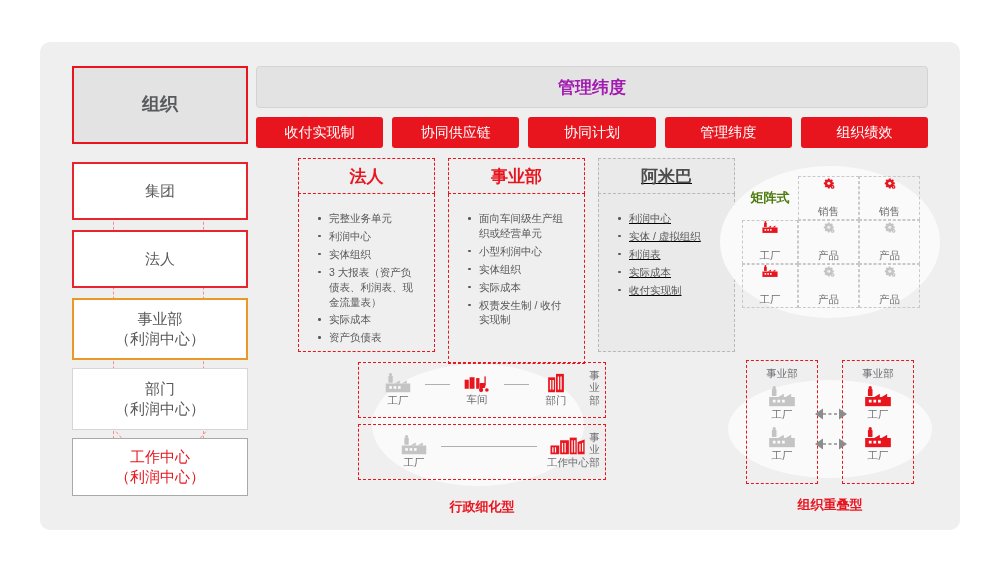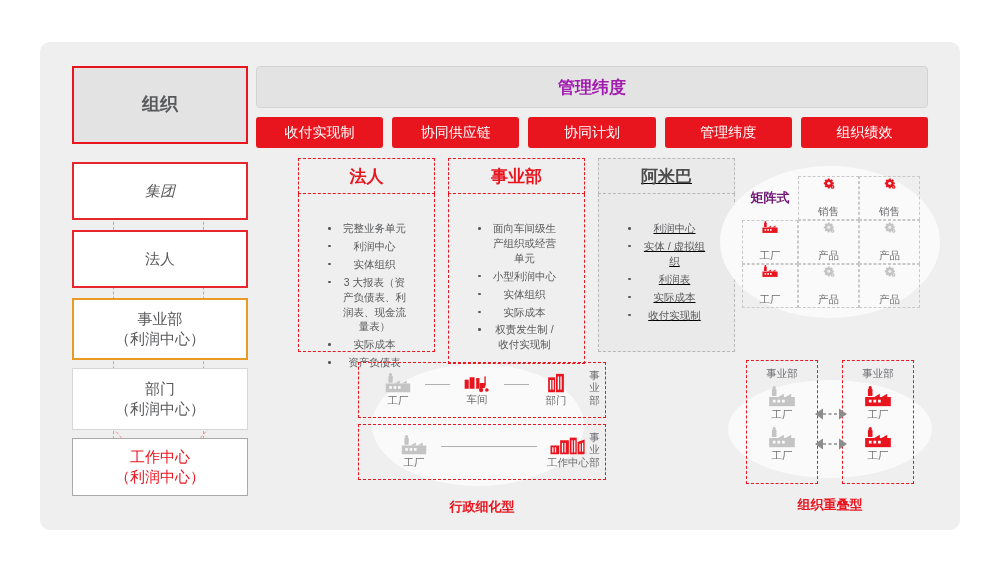--- a/index.html
+++ b/index.html
@@ -43,21 +43,21 @@
   }
   .side-box.head {
     background: #e3e3e3;
     border: 2px solid #e8141e;
     font-size: 18px;
     font-weight: bold;
     color: #58595b;
     height: 78px;
     top: 0;
   }
-  .side-box.b1 { top: 96px;  height: 58px; border: 2px solid #e8242c; font-style: italic; }
+  .side-box.b1 { top: 96px;  height: 58px; border: 2px solid #e8242c; }
   .side-box.b2 { top: 164px; height: 58px; border: 2px solid #e8242c; }
   .side-box.b3 { top: 232px; height: 62px; border: 2px solid #e89a24; }
   .side-box.b4 { top: 302px; height: 62px; border: 1px solid #d6d6d6; }
   .side-box.b5 { top: 372px; height: 58px; border: 1px solid #a9a9a9; color: #e8141e; }
 
   .vline {
     position: absolute;
     top: 96px; height: 282px;
     border-left: 1px dashed #f08e94;
     z-index: 1;
@@ -117,21 +117,21 @@
   .card-body {
     box-sizing: border-box;
     border: 1px dashed #e8141e;
     border-top: none;
     padding: 9px 6px 12px 4px;
     background: #efefef;
   }
   .card.c1 .card-body { height: 158px; }
   .card.c2 .card-body { height: 170px; }
   .card.c3 .card-body { height: 158px; border-color: #b8b8b8; background:#eaeaea; }
-  .card-body ul { margin: 18px; padding: 0 0 0 16px; list-style: none; text-align: center; }
+  .card-body ul { margin: 8px; padding: 0 0 0 16px; list-style: none; }
   .card-body li {
     position: relative;
     font-size: 10.5px;
     line-height: 1.42;
     color: #58595b;
     margin-bottom: 3px;
     padding-left: 2px;
   }
   .card-body li::before {
     content: "";
@@ -162,21 +162,21 @@
     position: relative;
     display: flex;
     flex-direction: column;
     align-items: center;
     justify-content: center;
     font-size: 10.5px;
     color: #6d6e71;
   }
   .mx-cell.bordered { border: 1px dashed #c9c9c9; }
   .mx-cell .lbl { margin-top: 15px; }
-  .mx-label { font-size: 13px; font-weight: bold; color: #701a75; }
+  .mx-label { font-size: 13px; font-weight: bold; color: #4d7c0f; }
   .ic { width: 20px; height: 18px; display:block; }
 
   
   .admin-wrap { position: absolute; left: 318px; top: 320px; width: 248px; height: 130px; }
   .admin-ell {
     position: absolute;
     left: 14px; top: 2px;
     width: 212px; height: 122px;
     background: #fafafa;
     border-radius: 50%;

